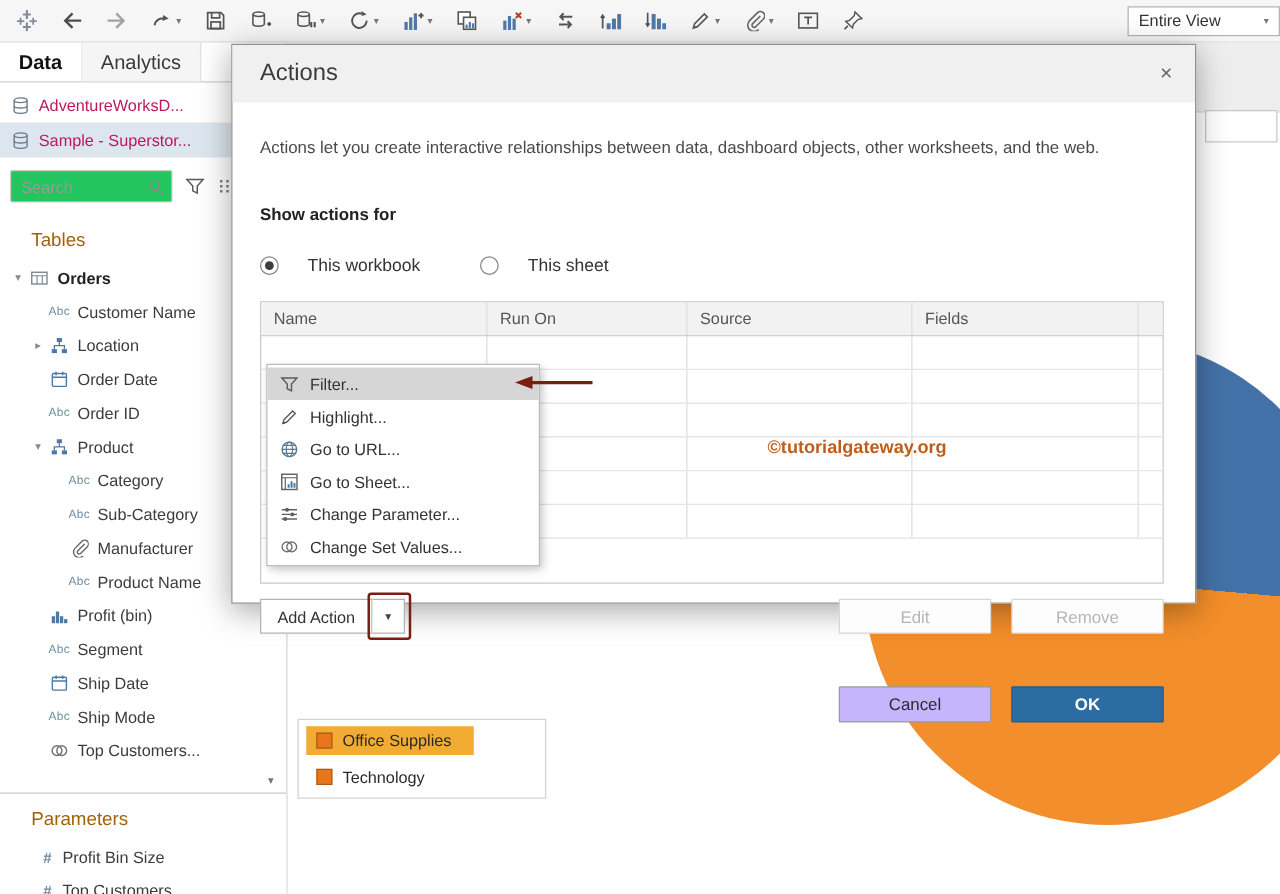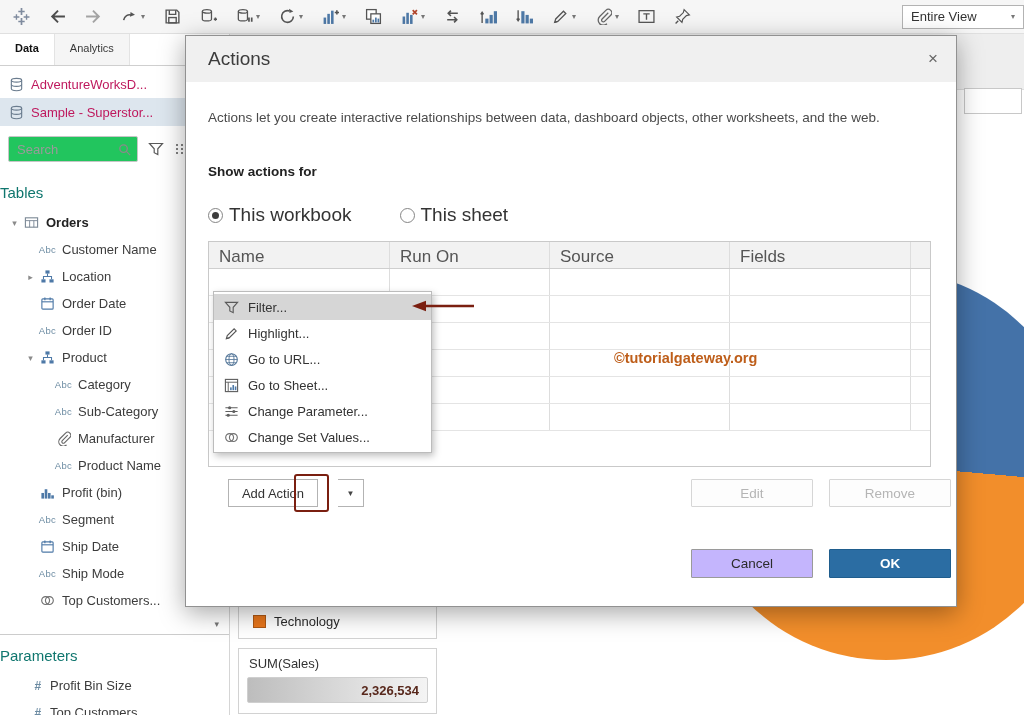--- a/index.html
+++ b/index.html
@@ -1,50 +1,50 @@
 <!DOCTYPE html>
 <html style="--ann: #7A1F10; --accent: #2B6DA3; --legend-hl: #F2AC33;"><head>
 <meta charset="utf-8">
 <style>
   * { margin:0; padding:0; box-sizing:border-box; }
   html,body { width:1024px; height:715px; overflow:hidden; background:#fff;
     font-family:"Liberation Sans","DejaVu Sans",sans-serif; color:#333; }
-  button { font-family:inherit; cursor:pointer;margin-left:20px; }
+  button { font-family:inherit; cursor:pointer; }
   .icon-slot svg { width:100%; height:100%; display:block; }
 
   
   .toolbar { position:absolute; left:0; top:0; width:1024px; height:34px; background:#f6f6f6;
     border-bottom:1px solid #e0e0e0; display:flex; align-items:center; padding:0 0 0 8px; z-index:5; }
   .tb-icons { display:flex; align-items:center; gap:9px; }
   .tb-btn { display:flex; align-items:center; gap:3px; padding:3px 5px; border-radius:2px; }
   .tb-btn .icon-slot { width:17px; height:17px; }
   .caret { font-size:8px; color:#777; line-height:1; }
   .view-select { margin-left:auto; display:flex; align-items:center; justify-content:space-between;
     width:122px; height:24px; border:1px solid #b3b3b3; background:#fff; padding:0 8px;
     font-size:13px; color:#333; margin-right:0; }
 
   
   .sidebar { position:absolute; left:0; top:34px; width:230px; height:681px; background:#fff;
     border-right:1px solid #d5d5d5; z-index:2; }
   .tabs { display:flex; height:32px; border-bottom:1px solid #cfcfcf; }
-  .tab { padding:8px 15px 0; font-size:11px; color:#3a3a3a; border-right:1px solid #e3e3e3; }
+  .tab { padding:8px 15px 0; font-size:16px; color:#3a3a3a; border-right:1px solid #e3e3e3; }
   .tab.active { font-weight:bold; color:#111; }
   .tab:not(.active) { background:#f5f5f5; }
   .ds-list { padding:4px 0 2px; }
   .ds-item { display:flex; align-items:center; gap:7px; height:28px; padding:0 9px; font-size:13px; color:#be185d; white-space:nowrap; overflow:hidden; }
   .ds-item .icon-slot { width:15px; height:15px; flex:none; }
   .ds-item.selected { background:#dde6ee; }
   .search-row { display:flex; align-items:center; gap:10px; padding:8px 8px 10px; }
   .search-box { position:relative; width:130px; height:26px; border:1px solid #c6c6c6; border-radius:2px; background:#22c55e; }
   .search-box input { width:100%; height:100%; border:0; outline:none; padding:0 24px 0 8px;
     font-size:13px; color:#333; background:transparent; font-family:inherit; }
   .search-box input::placeholder { color:#9a9a9a; }
   .search-box .icon-slot { position:absolute; right:5px; top:5px; width:15px; height:15px; }
   .side-icon { width:16px; height:16px; display:inline-block; }
-  .section-heading { font-size:15px; color:#0f766e; padding:12px 0 8px; }
+  .section-heading { font-size:15px; color:#a16207; padding:12px 0 8px;margin-left:25px; }
   .field-row { display:flex; align-items:center; height:27px; font-size:13px; color:#3c3c3c;
     padding-left:8px; white-space:nowrap; overflow:hidden; }
   .field-row.bold .f-label { font-weight:bold; color:#222; }
   .expander { width:13px; font-size:9px; color:#8a8a8a; text-align:center; flex:none; }
   .f-icon { width:21px; height:16px; flex:none; display:flex; align-items:center; justify-content:center; margin-right:4px; }
   .f-icon svg { width:15px; height:15px; }
   .text-icon { font-size:9.5px; color:#6d8ca3; letter-spacing:.3px; }
   .params-section { position:absolute; left:0; right:0; top:600px; bottom:0; border-top:1px solid #ccc; background:#fff; }
   .param-row { padding-left:30px; }
   .param-row .f-icon { width:16px; }
@@ -62,38 +62,38 @@
   .row-inner { display:flex; align-items:center; gap:8px; padding:4px 8px; }
   .legend-row.highlighted .row-inner { background:var(--legend-hl,#F2AC33); width:134px; }
   .swatch { width:13px; height:13px; flex:none; border:1px solid rgba(0,0,0,.25); }
   .sales-card { position:absolute; left:8px; top:614px; width:199px; height:66px; background:#fff; border:1px solid #d2d2d2; }
   .sales-title { font-size:13px; color:#333; padding:7px 10px 6px; }
   .sales-bar { margin:0 8px; height:26px; border:1px solid #cfcfcf; border-radius:2px;
     background:linear-gradient(to right,#bdbdbd,#f4f4f4); display:flex; align-items:center;
     justify-content:flex-end; padding-right:8px; font-size:13px; font-weight:bold; color:#58281c; }
 
   
-  .dialog { position:absolute; left:185px; top:35px; width:772px; height:572px; background:#fff;
+  .dialog { position:absolute; left:185px; top:35px; width:772px; height:448px; background:#fff;
     border:1px solid #919191; box-shadow:0 6px 24px rgba(0,0,0,.35); z-index:10; }
   .dialog-header { height:46px; background:#f0f0f0; display:flex; align-items:center; padding:0 18px 0 22px; }
   .dialog-title { font-size:19px; color:#3c3c3c; }
   .dialog-close { margin-left:auto; font-size:17px; color:#666; }
   .dialog-desc { position:absolute; left:22px; top:72px; width:718px; font-size:13.5px; color:#4a4a4a; line-height:1.5; }
   .show-for { position:absolute; left:22px; top:128px; font-size:13.5px; font-weight:bold; color:#222; }
   .scope-row { position:absolute; left:22px; top:168px; display:flex; align-items:center; }
-  .scope-option { display:flex; align-items:center; gap:6px; font-size:19px; color:#333; margin-right:48px; }
+  .scope-option { display:flex; align-items:center; gap:23px; font-size:14px; color:#333; margin-right:48px; }
   .radio { width:15px; height:15px; border:1px solid #858585; border-radius:50%; position:relative; background:#fff; flex:none; }
   .scope-option.selected .radio::after { content:""; position:absolute; inset:3px; background:#3d3d3d; border-radius:50%; }
 
   .actions-table { position:absolute; left:22px; top:205px; width:723px; height:226px; border:1px solid #c9c9c9; background:#fff; }
   .t-head,.t-row { display:flex; height:27px; }
   .t-head { background:#f2f2f2; border-bottom:1px solid #cfcfcf; }
   .t-row { border-bottom:1px solid #e4e4e4; }
   .t-hcell,.t-cell { border-right:1px solid #ddd; height:100%; }
-  .t-hcell { font-size:17px; color:#555; padding:5px 0 0 10px; }
+  .t-hcell { font-size:13px; color:#555; padding:5px 0 0 10px; }
   .c0{width:181px;} .c1{width:160px;} .c2{width:180px;} .c3{width:181px;} .c4{flex:1;border-right:none;}
   .watermark { position:absolute; left:428px; top:314px; font-size:14.5px; font-weight:bold; color:#BE5E1A; }
 
   .action-menu { position:absolute; left:27px; top:255px; width:219px; background:#fff;
     border:1px solid #bcbcbc; box-shadow:2px 3px 7px rgba(0,0,0,.25); padding:2px 0; }
   .menu-item { display:flex; align-items:center; gap:9px; height:26px; padding:0 10px; font-size:13px; color:#333; }
   .menu-item .icon-slot { width:15px; height:15px; flex:none; }
   .menu-item.highlighted { background:#d6d6d6; }
   .arrow-annotation { position:absolute; left:221px; top:262px; width:70px; height:16px; }
   .arr-line { stroke:var(--ann,#7A1F10); stroke-width:2.6; fill:none; }
@@ -536,26 +536,20 @@
           <span>Office Supplies</span>
         </span>
       </div>
       <div class="legend-row">
         <span class="row-inner">
           <span class="swatch" style="background: rgb(232, 118, 27);"></span>
           <span>Technology</span>
         </span>
       </div>
     </div>
-  <div class="sales-card">
-    <div class="sales-title">SUM(Sales)</div>
-    <div class="sales-bar">
-      <span>2,326,534</span>
-    </div>
-  </div>
 </main>
 
 <section class="dialog">
   <div class="dialog-header">
     <span class="dialog-title">Actions</span>
     <span class="dialog-close">×</span>
   </div>
   <p class="dialog-desc">Actions let you create interactive relationships between data, dashboard objects, other worksheets, and the web.</p>
   <div class="show-for">Show actions for</div>
   <div class="scope-row">

